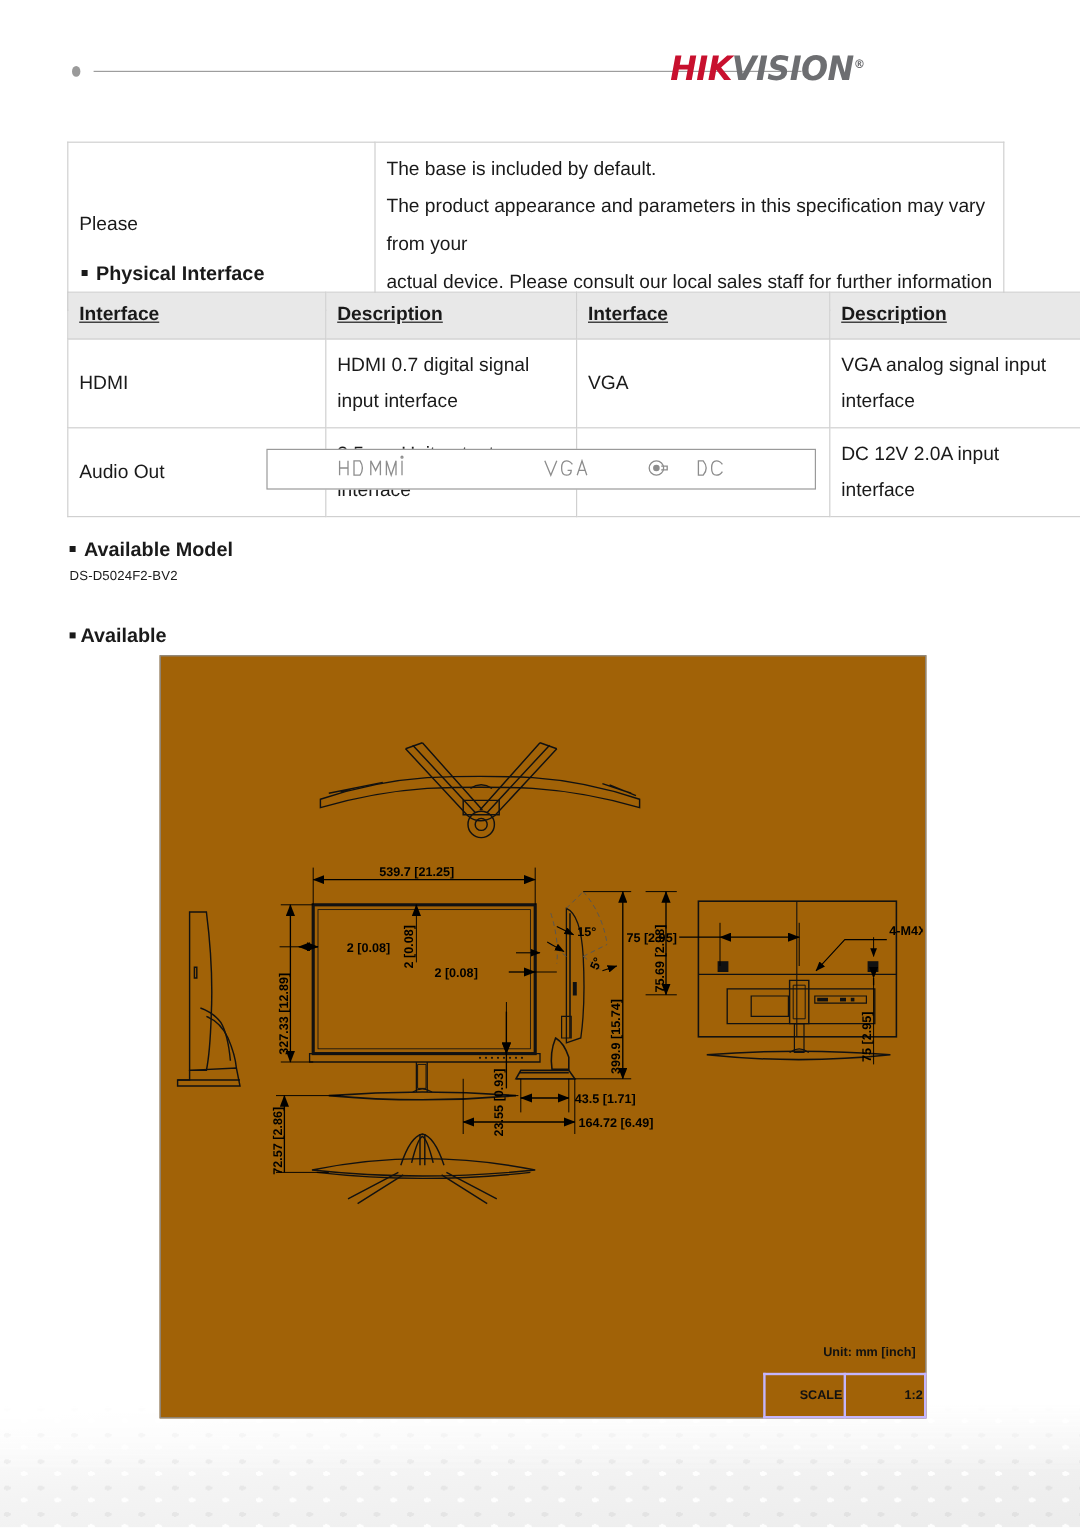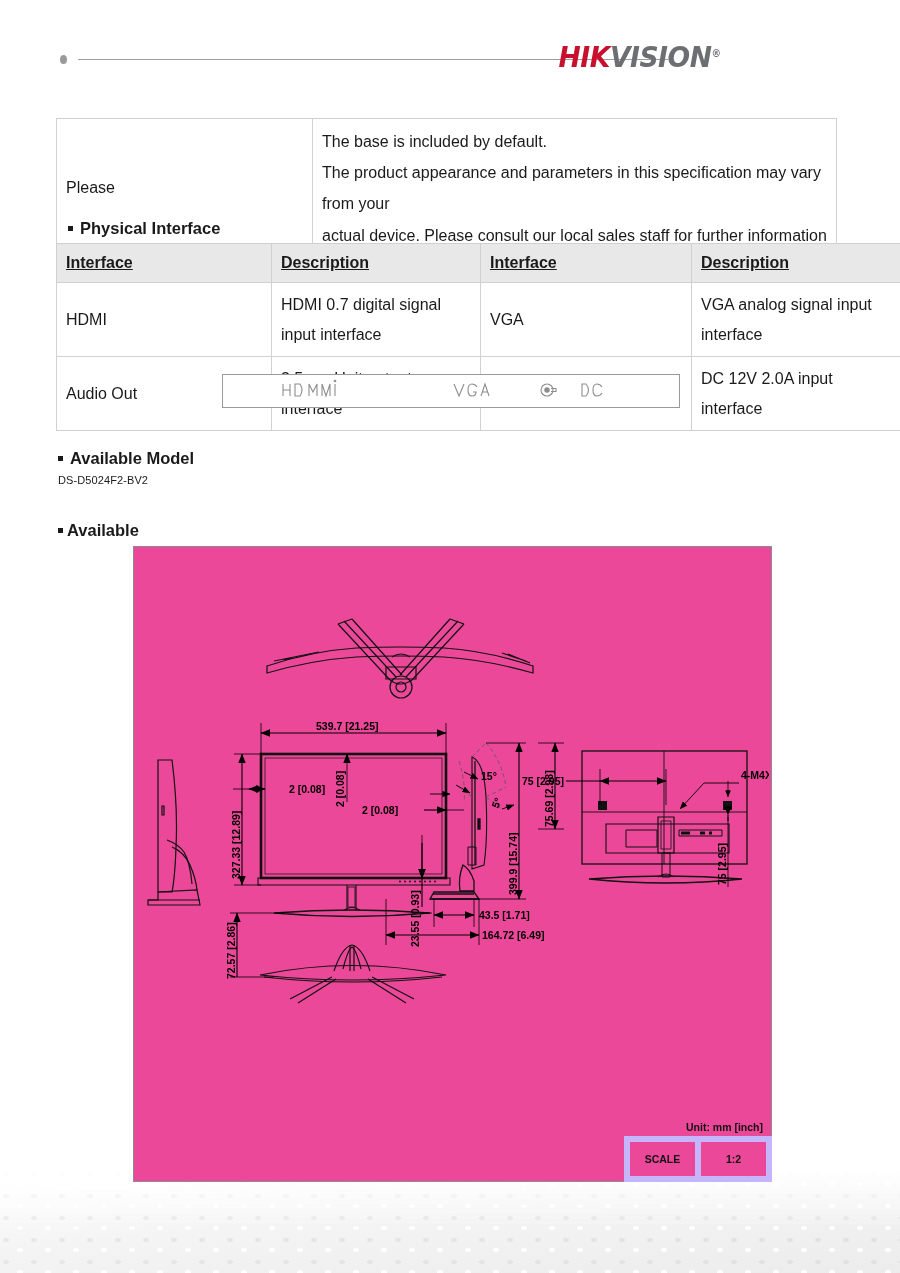--- a/index.html
+++ b/index.html
@@ -166,44 +166,44 @@
     color: #1a1a1a;
     letter-spacing: 0.1px;
   }
 
   
   .dim-frame {
     position: absolute;
     left: 133px; top: 546px;
     width: 637px; height: 634px;
     border: 1px solid #8c8c8c;
-    background: #ec4899;
+    background: #a16207;
   }
   .dim-svg { position: absolute; left: 0; top: 0; }
 
   
   .unit-note {
     position: absolute;
     right: 8px; top: 574px;
     font-size: 10.5px;
     font-weight: bold;
     color: #111;
     white-space: nowrap;
     padding-left: 20px;
   }
   .title-block {
     position: absolute;
     right: -1px; bottom: -1px;
     border-collapse: collapse;
   }
   .title-block td {
-    border: 6px solid #c4b5fd;
+    border: 2px solid #c4b5fd;
     width: 63px;
     height: 32px;
-    text-align: center;
+    text-align: right;
     font-size: 10.5px;
     font-weight: bold;
     color: #111;
   }
 </style>
 </head>
 <body>
 
 <div class="page-bg"></div>
 <div class="footer-texture fade"></div>

